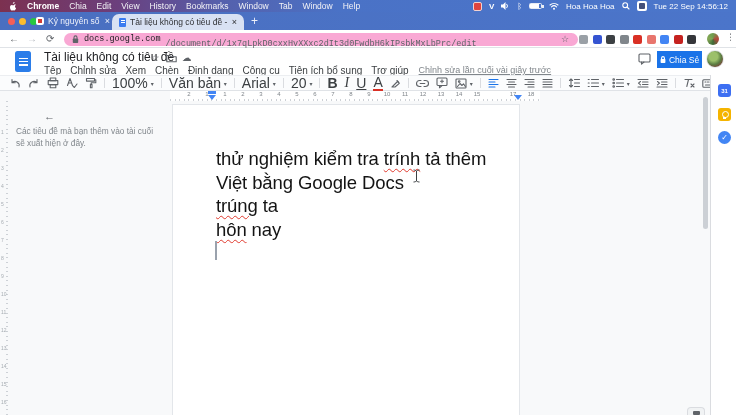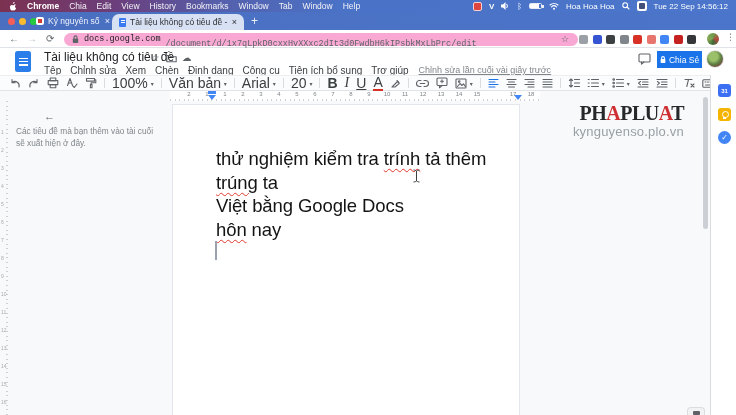--- a/index.html
+++ b/index.html
@@ -431,35 +431,31 @@
         <span class="vn" style="top: 280px;">15</span>
         <span class="vn" style="top: 298px;">16</span>
       </div>
 
     <span class="outline-back">←</span>
     <div class="outline-hint">Các tiêu đề mà bạn thêm vào tài cuối sẽ xuất hiện ở đây.</div>
 
     <div id="page">
       <div id="doc-text">
         <div><span>thử nghiệm kiểm tra </span><span class="err">trính</span><span> tả thêm</span></div>
+        <div><span>Việt bằng Google Docs</span></div>
         <div><span class="err">trúng</span><span> ta</span></div>
-        <div><span>Việt bằng Google Docs</span></div>
         <div><span class="err">hôn</span><span> nay</span></div>
       </div>
     </div>
     <span class="caret-line"></span>
 
     <svg class="ibeam" width="9" height="14" viewBox="0 0 9 14">
         <path d="M1.5 1c2 0 3 1 3 1s1-1 3-1M4.5 2v10M1.5 13c2 0 3-1 3-1s1 1 3 1" style="fill:none;stroke:#3c4043;stroke-width:1"></path>
       </svg>
 
-    <div id="watermark">
-      <div class="wm-logo"><span>PH</span><span class="red">A</span><span>PLU</span><span class="red">A</span><span>T</span></div>
-      <div class="wm-site">kynguyenso.plo.vn</div>
-    </div>
 
     <div id="scrollbar"></div>
     <div class="explore-partial"></div>
   </div>
 
   <div id="sidepanel">
     <span class="sp-cal">31</span>
     <span class="sp-keep"></span>
     <span class="sp-tasks">✓</span>
   </div>

